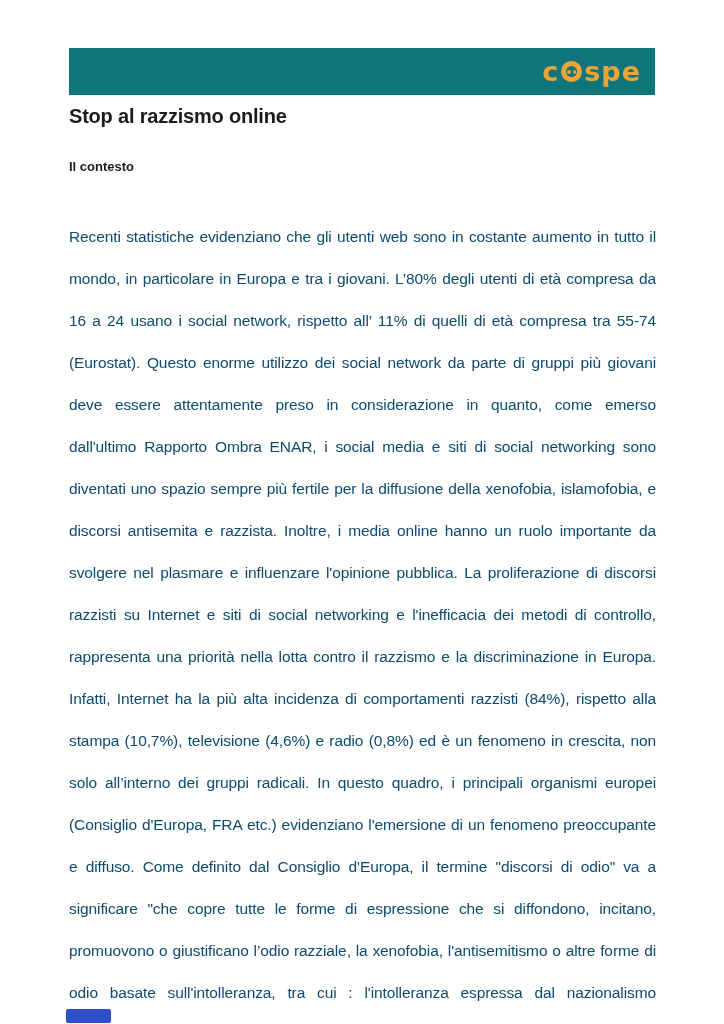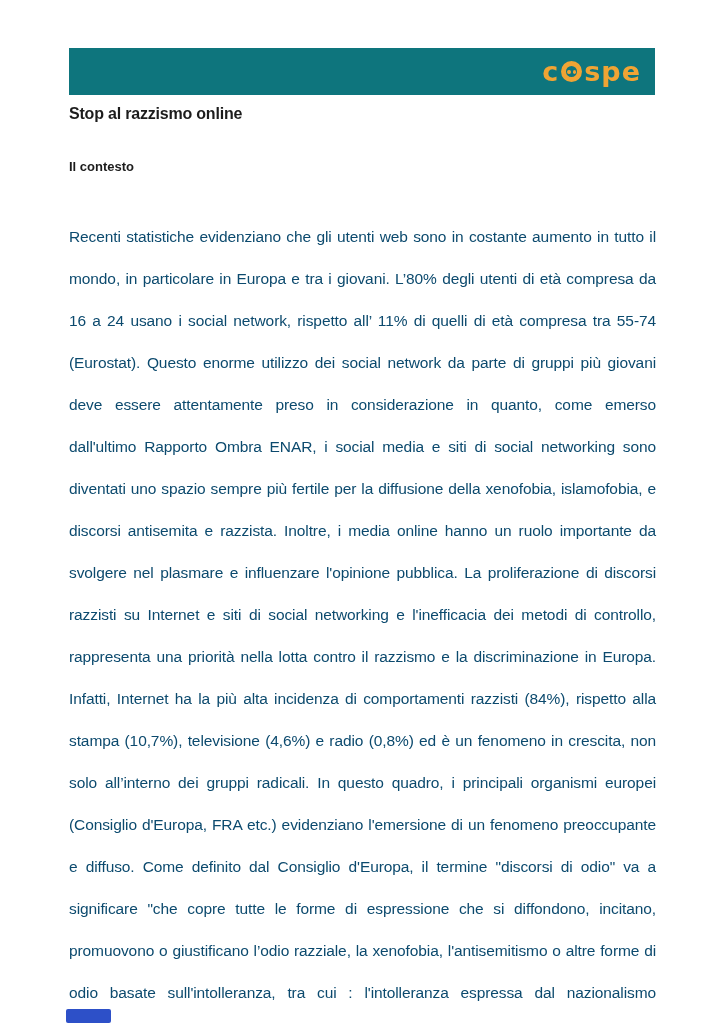--- a/index.html
+++ b/index.html
@@ -46,21 +46,21 @@
   .logo-o .dot {
     width: 4px;
     height: 4px;
     border-radius: 50%;
     margin: 0 1px;
   }
   .doc-title {
     position: absolute;
     left: 69px;
     top: 105px;
-    font-size: 16px;
+    font-size: 20px;
     font-weight: 700;
     color: #1c1c1c;
     letter-spacing: -0.2px;
   }
   .doc-subtitle {
     position: absolute;
     left: 69px;
     top: 159px;
     font-size: 13px;
     font-weight: 700;

